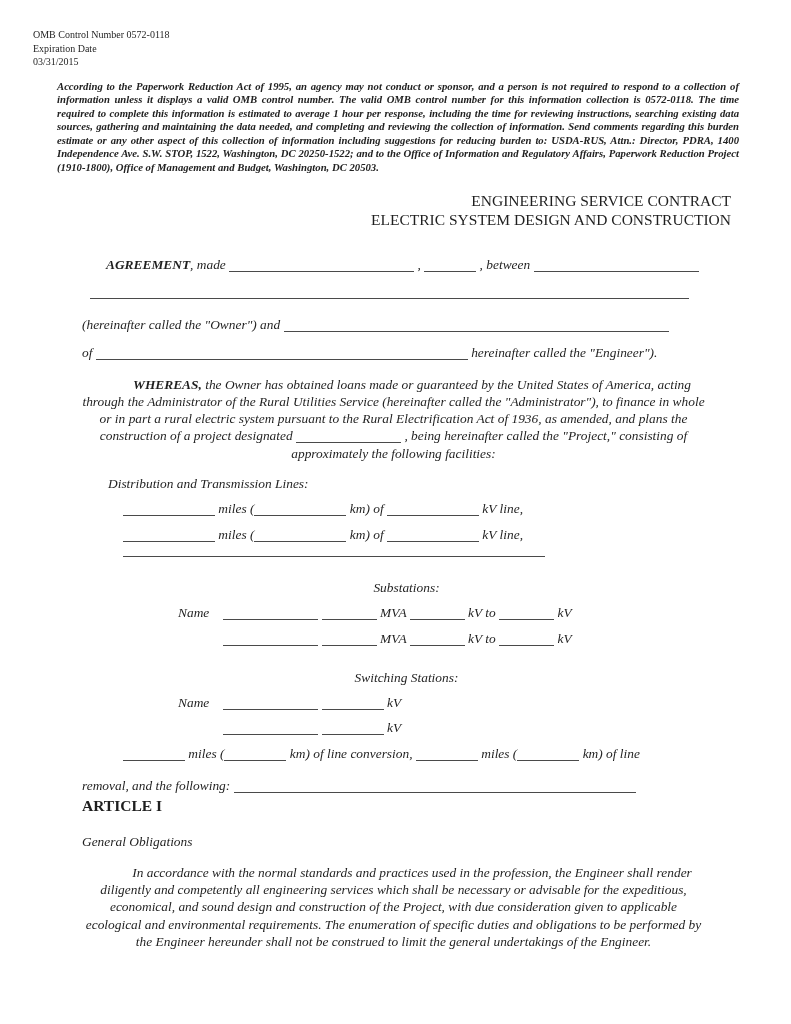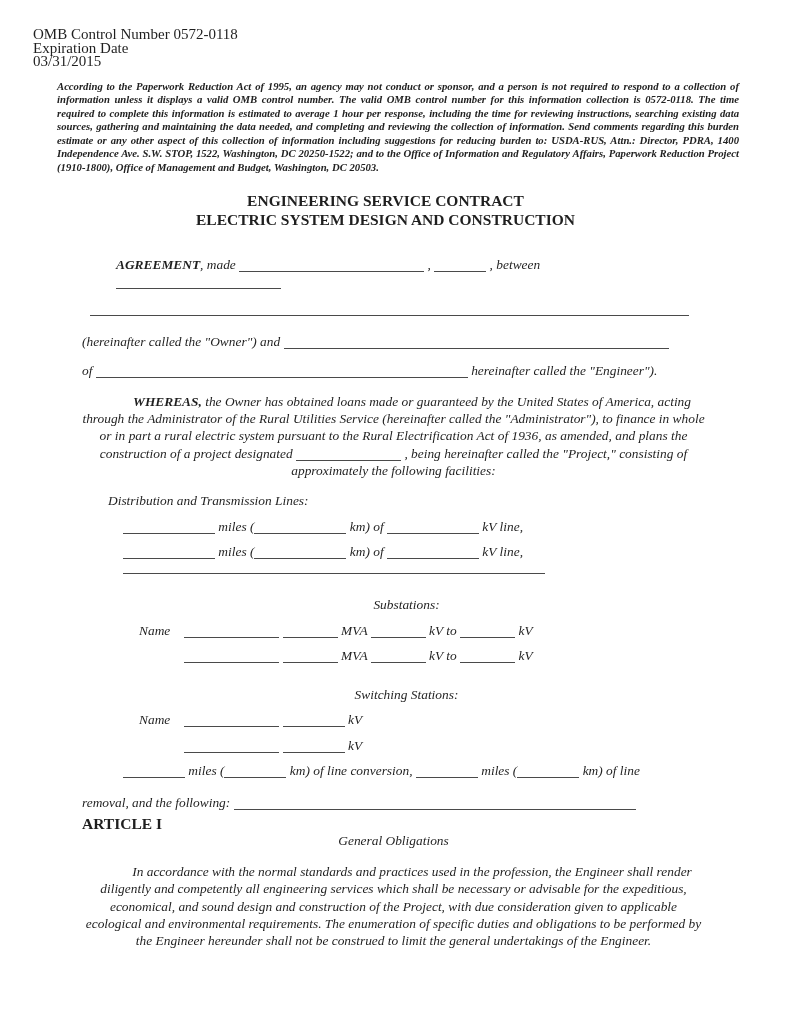--- a/index.html
+++ b/index.html
@@ -3,50 +3,50 @@
 <meta charset="utf-8">
 <style>
   * { margin:0; padding:0; box-sizing:border-box; }
   html,body { background:#ffffff; }
   .page {
     width:791px; height:1024px; background:#ffffff; overflow:hidden;
     font-family:"Liberation Serif","DejaVu Serif",serif;
     color:#1f1f1f; position:relative;
   }
   
-  .omb { padding:28px 0 0 33px; font-size:15px; line-height:13.5px; font-style:normal; }
+  .omb { padding:28px 0 0 33px; font-size:10px; line-height:13.5px; font-style:normal; }
   
   .disclaimer {
     margin:11px 52px 0 57px; font-style:italic; font-size:10.7px;
     line-height:13.6px; text-align:justify; color:#222;font-weight:bold;
   }
   
-  .title { margin:16px 60px 0 40px; text-align:center; font-weight:bold; font-size:15.5px; line-height:19.5px; }
+  .title { margin:16px 60px 0 40px; text-align:right; font-weight:normal; font-size:15.5px; line-height:19.5px; }
   
   .docbody { margin:0 86px 0 82px; font-style:italic; font-size:13.4px; line-height:17.3px; }
   .kw { font-weight:bold; }
   
   .bl { display:inline-block; height:3px; border-bottom:1.2px solid #4a4a4a; vertical-align:-3px; }
   .w52{width:52px}.w62{width:62px}.w92{width:92px}.w95{width:95px}.w55{width:55px}
   .w105{width:105px}.w165{width:165px}.w185{width:185px}.w372{width:372px}.w385{width:385px}.w400{width:402px}
-  .agreement-line { margin-top:26px; margin-left:34px; }
+  .agreement-line { margin-top:26px; margin-left:24px; }
   .rule { margin:25px 16px 0 8px; border-bottom:1.2px solid #4a4a4a; height:1px; }
   .owner-line { margin-top:17px; }
   .of-line { margin-top:11px; }
   .para { margin-top:14px;text-align:center; }
   .indent { text-indent:37px; }
   .fac-heading { margin:13px 0 0 26px; }
   .fac-row { margin-top:8px; margin-left:41px; }
   .fac-row.named { margin-left:57px; }
-  .name-col { display:inline-block; width:42px; }
+  .name-col { display:inline-block; width:42px;margin-left:39px; }
   .fac-longline { margin:13px 160px 0 41px; border-bottom:1.2px solid #4a4a4a; height:1px; }
   .gap-lg { margin-top:22px;text-align:center; }
   .removal-line { margin-top:15px; }
   .article-heading { margin-top:3px; font-weight:bold; font-style:normal; font-size:15.5px; }
-  .article-sub { text-align:center; }
+  .article-sub { margin-top:18px; }
 </style>
 </head>
 <body>
 
 <div class="page">
 
   <div class="omb">
     <div>OMB Control Number 0572-0118</div>
     <div>Expiration Date</div>
     <div>03/31/2015</div>

